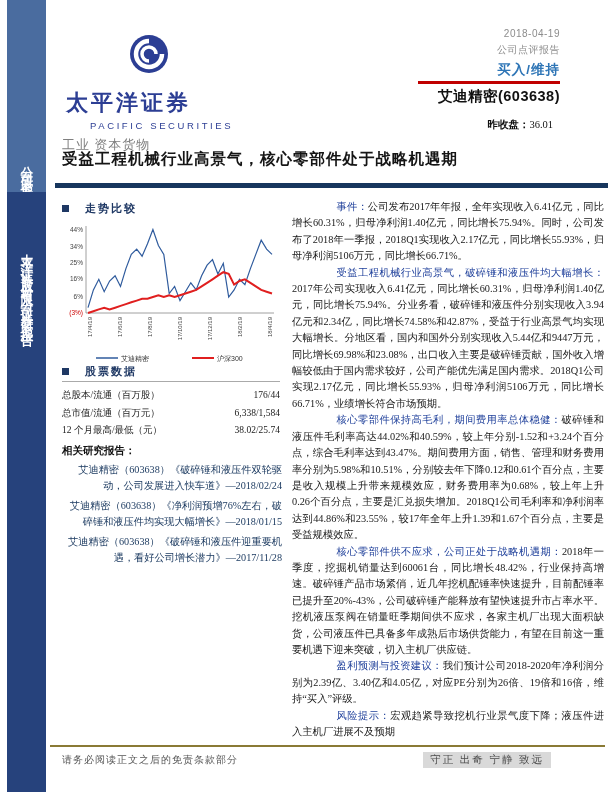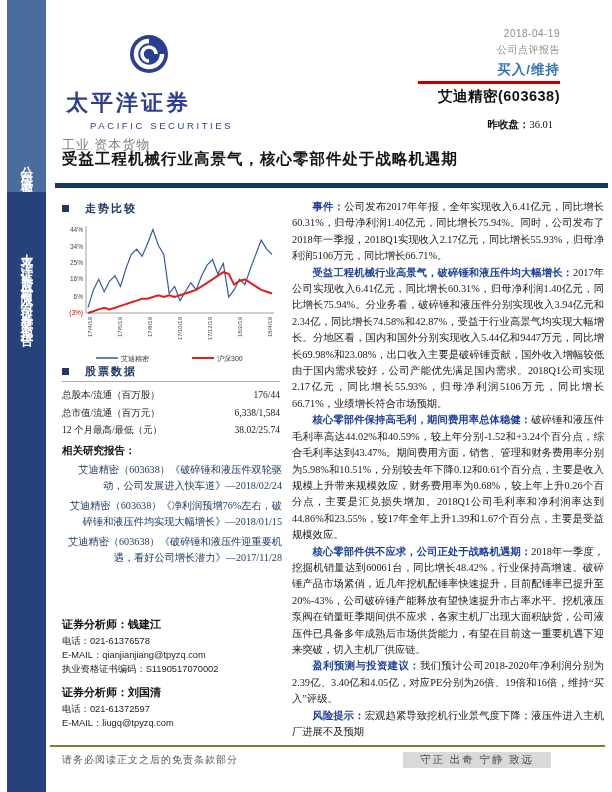--- a/index.html
+++ b/index.html
@@ -51,26 +51,26 @@
   .reports { position:absolute; left:62px; top:462px; width:220px;text-align:right; }
   .report-item { font-size:10.2px; color:#17365d; line-height:15.5px; margin-bottom:5px; }
   .analysts { position:absolute; left:62px; top:616px; width:222px; }
   .analyst { margin-bottom:8px; }
   .analyst-name { font-size:11px; font-weight:bold; color:#111; line-height:16px; margin-bottom:2px; }
   .analyst-line { font-size:9.3px; color:#222; line-height:14px;
     font-family:"Liberation Sans","DejaVu Sans",sans-serif; }
   
   .main-col { position:absolute; left:292px; top:199px; width:312px; }
   .para { font-size:10.3px; line-height:16.4px; text-align:justify; text-indent:2em; color:#191919; }
-  .plabel { font-weight:bold; color:#1e3f9a; }
+  .plabel { font-weight:normal; color:#1e3f9a;margin-left:24px; }
   
   .footer-divider { position:absolute; left:50px; top:745px; width:555px; height:2px; background:#8a7a35; }
   .footer-left { position:absolute; left:62px; top:753px; font-size:10px; color:#555; letter-spacing:1px; }
   .footer-right { position:absolute; right:61px; top:752px; font-size:10.5px; color:#4d4d4d;
-    background:#d9d9d9; padding:1px 17px; letter-spacing:2px; }
+    background:#d9d9d9; padding:1px 7px; letter-spacing:2px; }
 </style>
 </head>
 <body>
 
 <div class="page">
 
   <div class="side-top">
     <span class="vtext">公司研究报告</span>
   </div>
   <div class="side-bottom">
@@ -157,34 +157,20 @@
 
   <div class="reports-hdr">相关研究报告：</div>
   <div class="reports" id="reports-list">
   <div class="report-item">艾迪精密（603638）《破碎锤和液压件双轮驱动，公司发展进入快车道》—2018/02/24</div>
 
   <div class="report-item">艾迪精密（603638）《净利润预增76%左右，破碎锤和液压件均实现大幅增长》—2018/01/15</div>
 
   <div class="report-item">艾迪精密（603638）《破碎锤和液压件迎重要机遇，看好公司增长潜力》—2017/11/28</div>
 </div>
 
-  <div class="analysts" id="analysts-list">
-  <div class="analyst">
-    <div class="analyst-name">证券分析师：钱建江</div>
-  <div class="analyst-line">电话：021-61376578</div>
-        <div class="analyst-line">E-MAIL：qianjianjiang@tpyzq.com</div>
-        <div class="analyst-line">执业资格证书编码：S1190517070002</div>
-      </div>
-
-  <div class="analyst">
-    <div class="analyst-name">证券分析师：刘国清</div>
-  <div class="analyst-line">电话：021-61372597</div>
-        <div class="analyst-line">E-MAIL：liugq@tpyzq.com</div>
-      </div>
-</div>
 
   <div class="main-col" id="main-col">
   <div class="para">
     <span class="plabel">事件：</span><span class="ptext">公司发布2017年年报，全年实现收入6.41亿元，同比增长60.31%，归母净利润1.40亿元，同比增长75.94%。同时，公司发布了2018年一季报，2018Q1实现收入2.17亿元，同比增长55.93%，归母净利润5106万元，同比增长66.71%。</span>
   </div>
 
   <div class="para">
     <span class="plabel">受益工程机械行业高景气，破碎锤和液压件均大幅增长：</span><span class="ptext">2017年公司实现收入6.41亿元，同比增长60.31%，归母净利润1.40亿元，同比增长75.94%。分业务看，破碎锤和液压件分别实现收入3.94亿元和2.34亿，同比增长74.58%和42.87%，受益于行业高景气均实现大幅增长。分地区看，国内和国外分别实现收入5.44亿和9447万元，同比增长69.98%和23.08%，出口收入主要是破碎锤贡献，国外收入增幅较低由于国内需求较好，公司产能优先满足国内需求。2018Q1公司实现2.17亿元，同比增长55.93%，归母净利润5106万元，同比增长66.71%，业绩增长符合市场预期。</span>
   </div>
 

